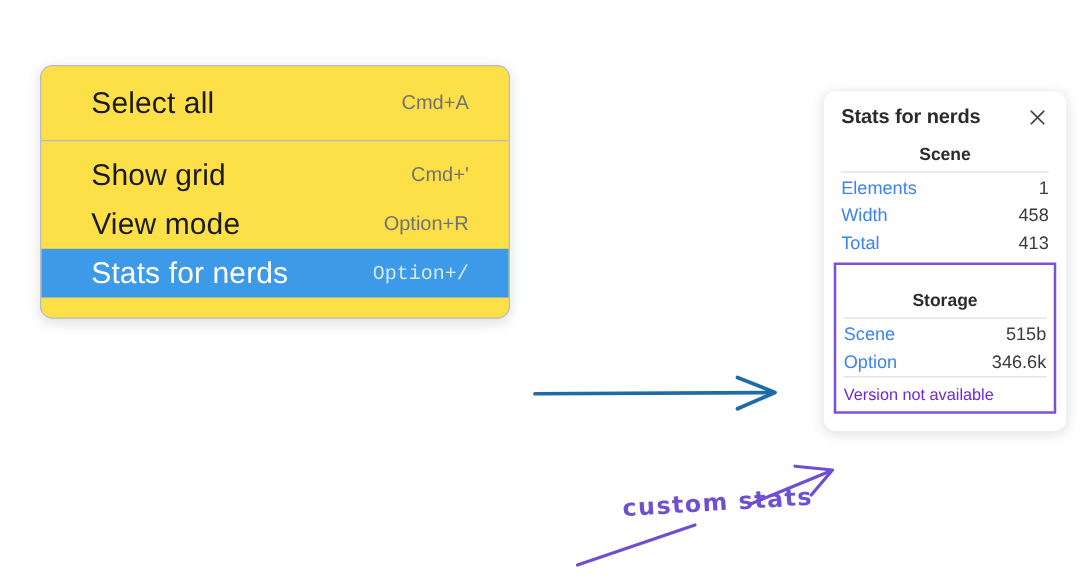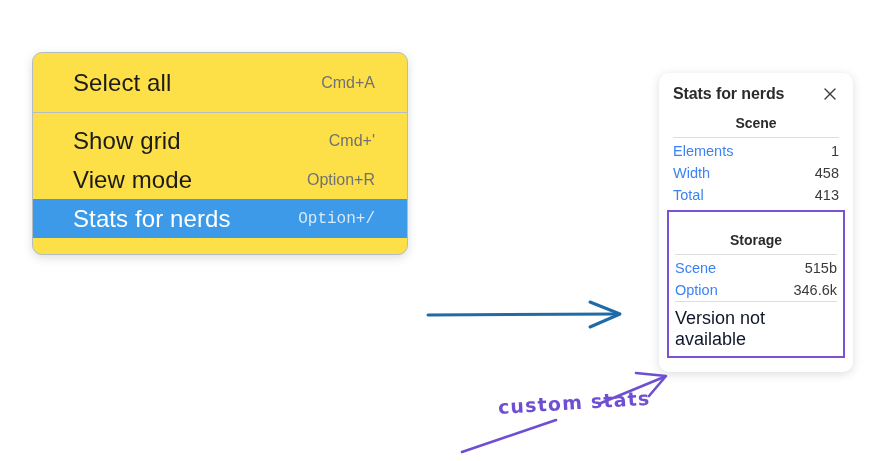--- a/index.html
+++ b/index.html
@@ -118,22 +118,22 @@
     display: flex;
     justify-content: space-between;
     align-items: baseline;
     font-size: 14.5px;
     color: #3a3a3a;
     padding: 3px 0;
   }
   .stat-key { color: #3b82f6; }
   .stat-val { color: #3a3a3a; }
   .plain-row {
-    font-size: 18px;
-    color: #0f172a;
+    font-size: 13px;
+    color: #6d28d9;
     padding: 4px 0 2px 0;
   }
 
   
   .highlight-box {
     border: 2px solid #7b52d6;
     margin: 4px 8px 2px 8px;
     padding: 12px 6px 4px 6px;
     box-sizing: border-box;
   }

